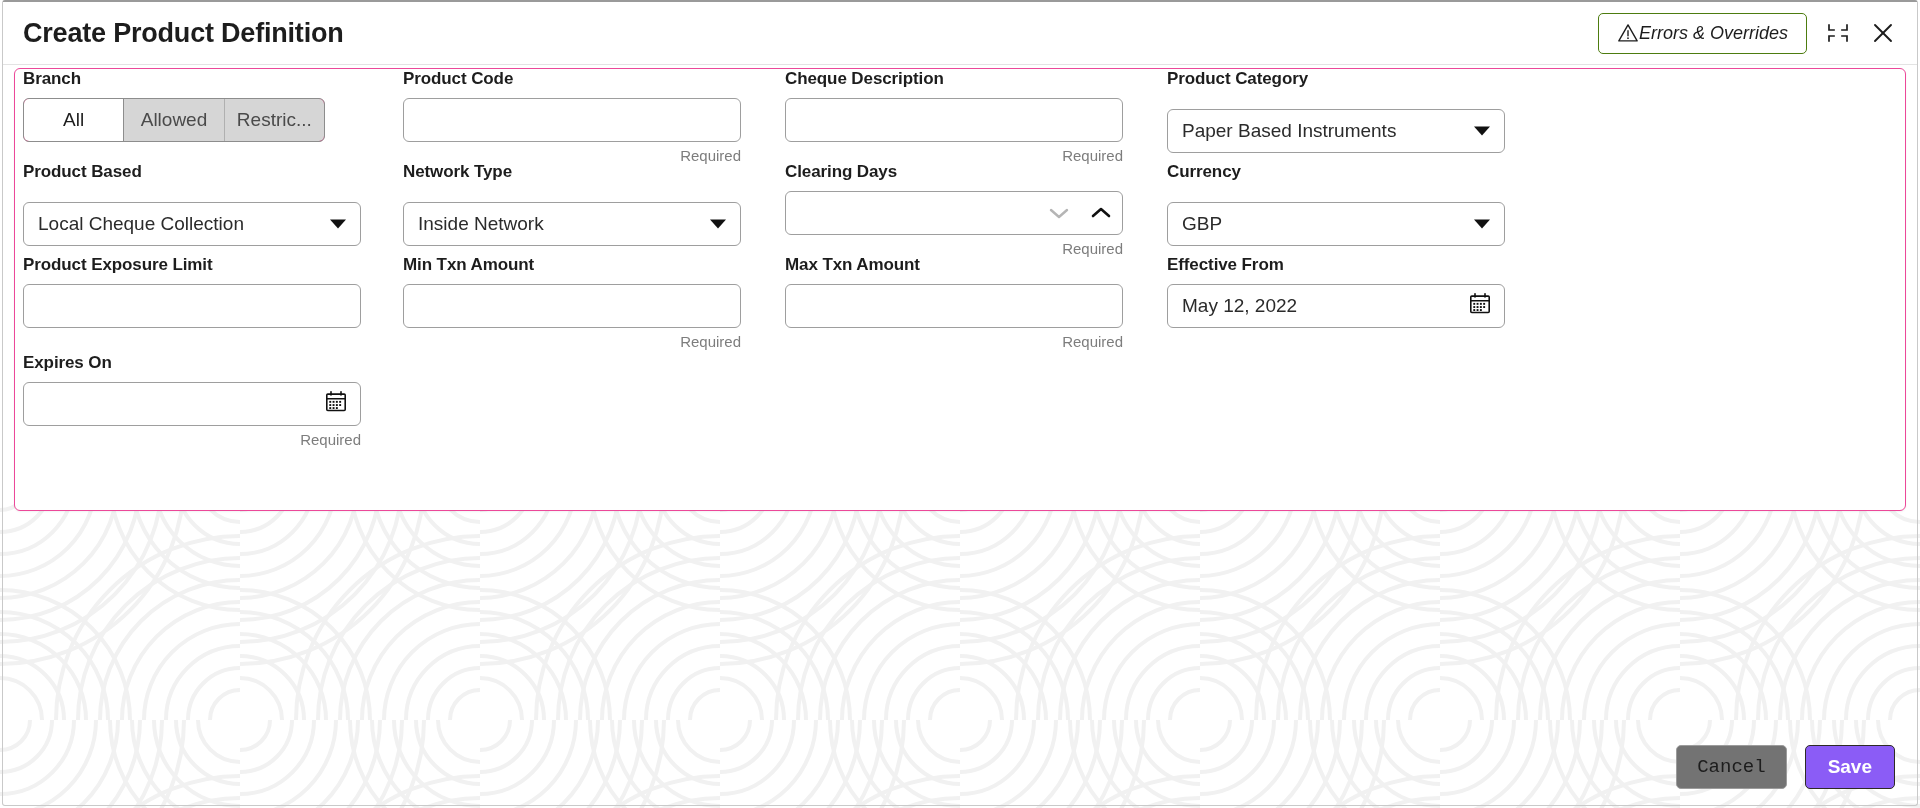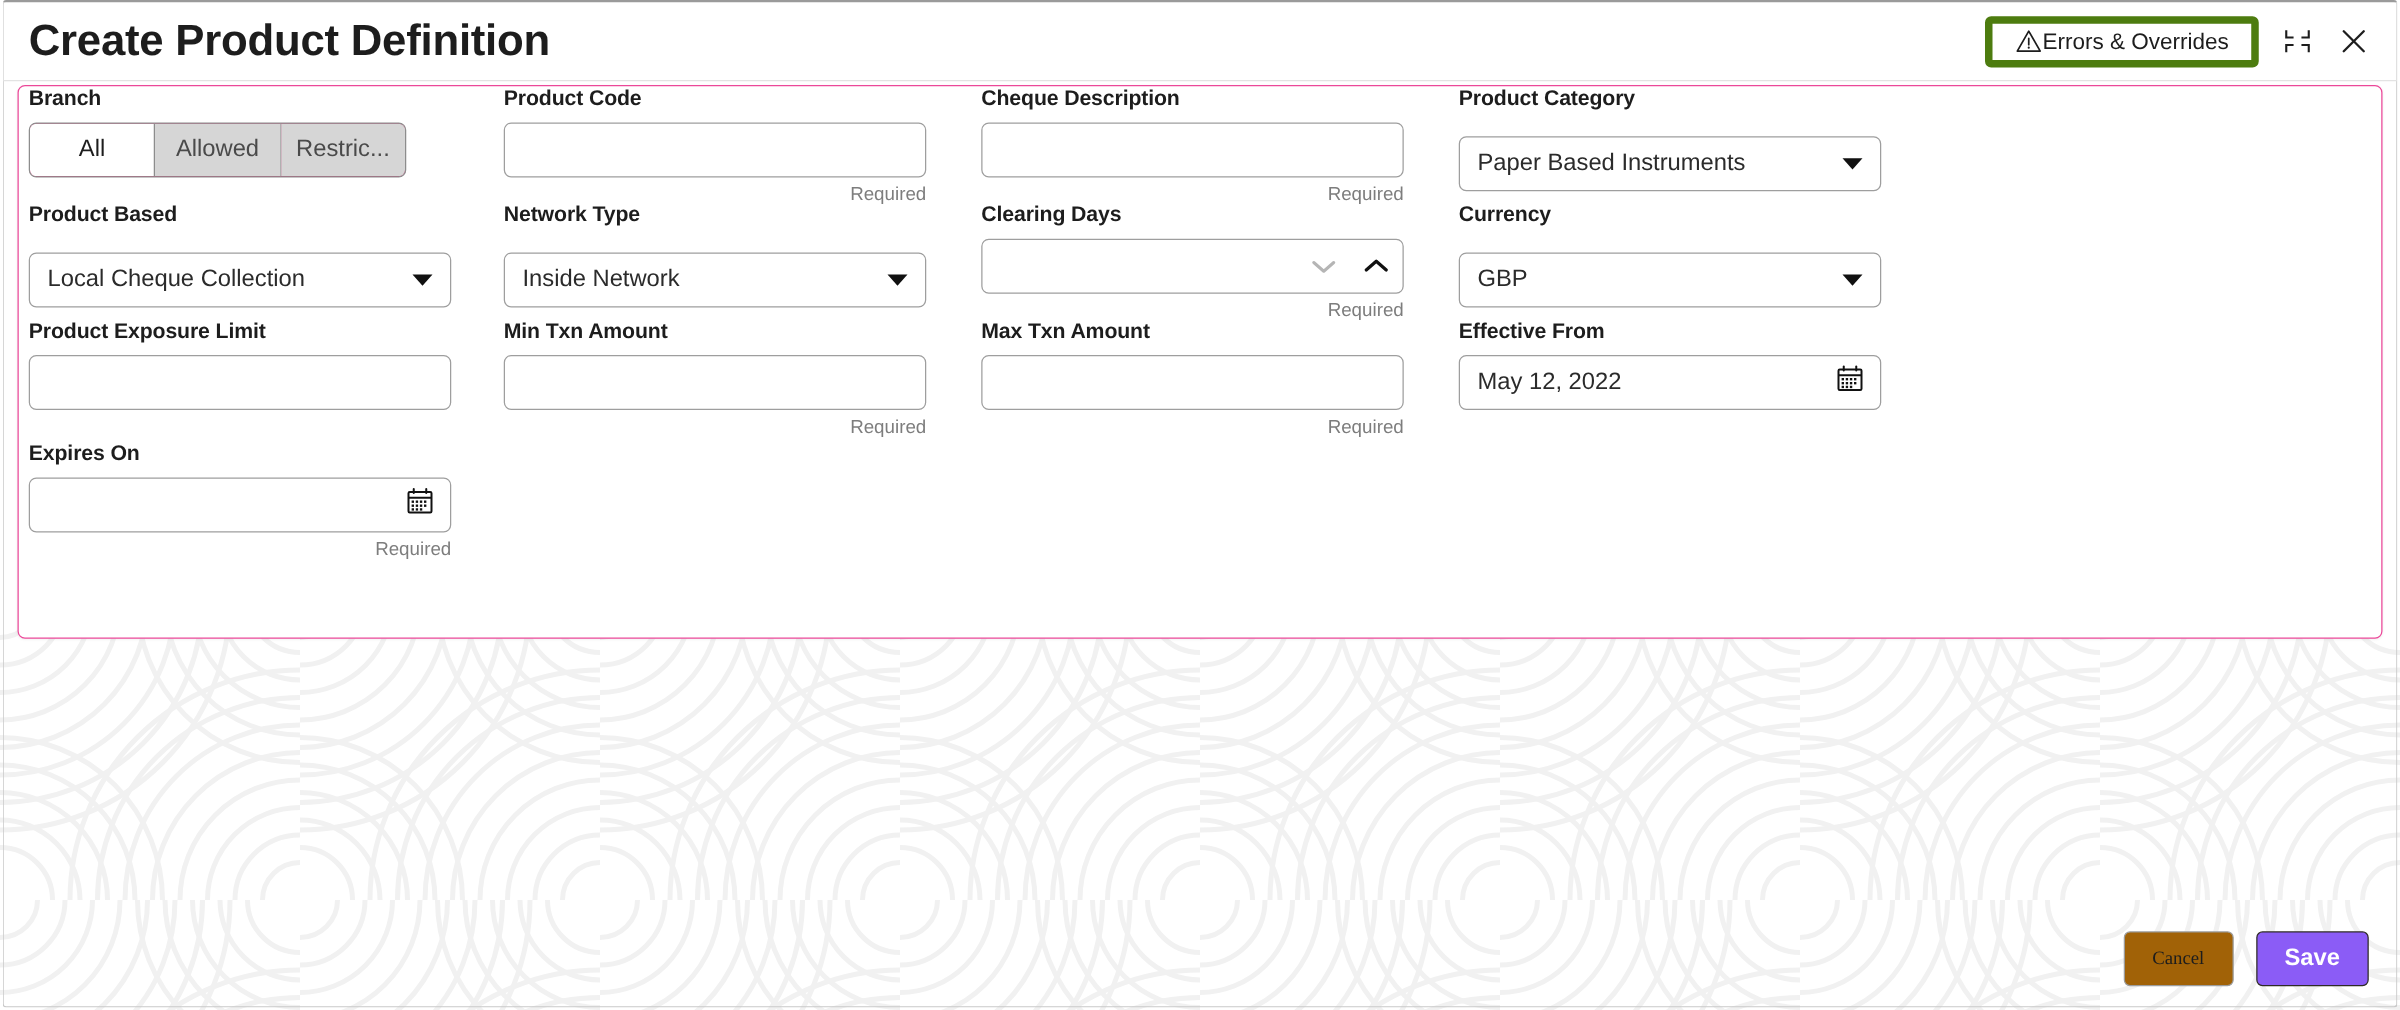--- a/index.html
+++ b/index.html
@@ -50,45 +50,46 @@
     width: 1914px;
     height: 63px;
     background: #ffffff;
     border-bottom: 1px solid #e3e3e3;
     display: flex;
     align-items: center;
     z-index: 3;
   }
   #page-title {
     margin-left: 20px;
-    font-size: 35px;
+    font-size: 27px;
     font-weight: bold;
     color: #1d1d1d;
     letter-spacing: -0.2px;
     white-space: nowrap;
   }
   #titlebar-actions {
     margin-left: auto;
     margin-right: 20px;
     display: flex;
     align-items: center;
     gap: 18px;
   }
   #errors-overrides-button {
     display: flex;
     align-items: center;
     height: 41px;
     padding: 0 18px;
-    border: 6px solid #4d7c0f;
+    border: 1px solid #4d7c0f;
     border-radius: 5px;
     background: #ffffff;
     font-size: 18px;
     color: #1d1d1d;
     cursor: pointer;
     white-space: nowrap;
+    font-style: italic;
   }
   .ico { display: inline-flex; align-items: center; justify-content: center; }
   #maximize-button, #close-button { cursor: pointer; }
 
   
   #form-card {
     position: absolute;
     left: 14px;
     top: 68px;
     width: 1892px;
@@ -212,24 +213,24 @@
     gap: 18px;
     padding-right: 22px;
     z-index: 3;
   }
   #cancel-button {
     min-width: 88px;
     height: 44px;
     padding: 0 20px;
     border: 1px solid #9c9c9c;
     border-radius: 5px;
-    background: #a16207;
-    font-size: 15px;
+    background: #737373;
+    font-size: 19px;
     color: #1d1d1d;
-    font-family: Liberation Serif, serif;
+    font-family: Liberation Mono, monospace;
     cursor: pointer;
   }
   #save-button {
     min-width: 88px;
     height: 44px;
     padding: 0 22px;
     border: 1px solid #2e2a26;
     border-radius: 5px;
     background: #8b5cf6;
     font-size: 19px;

